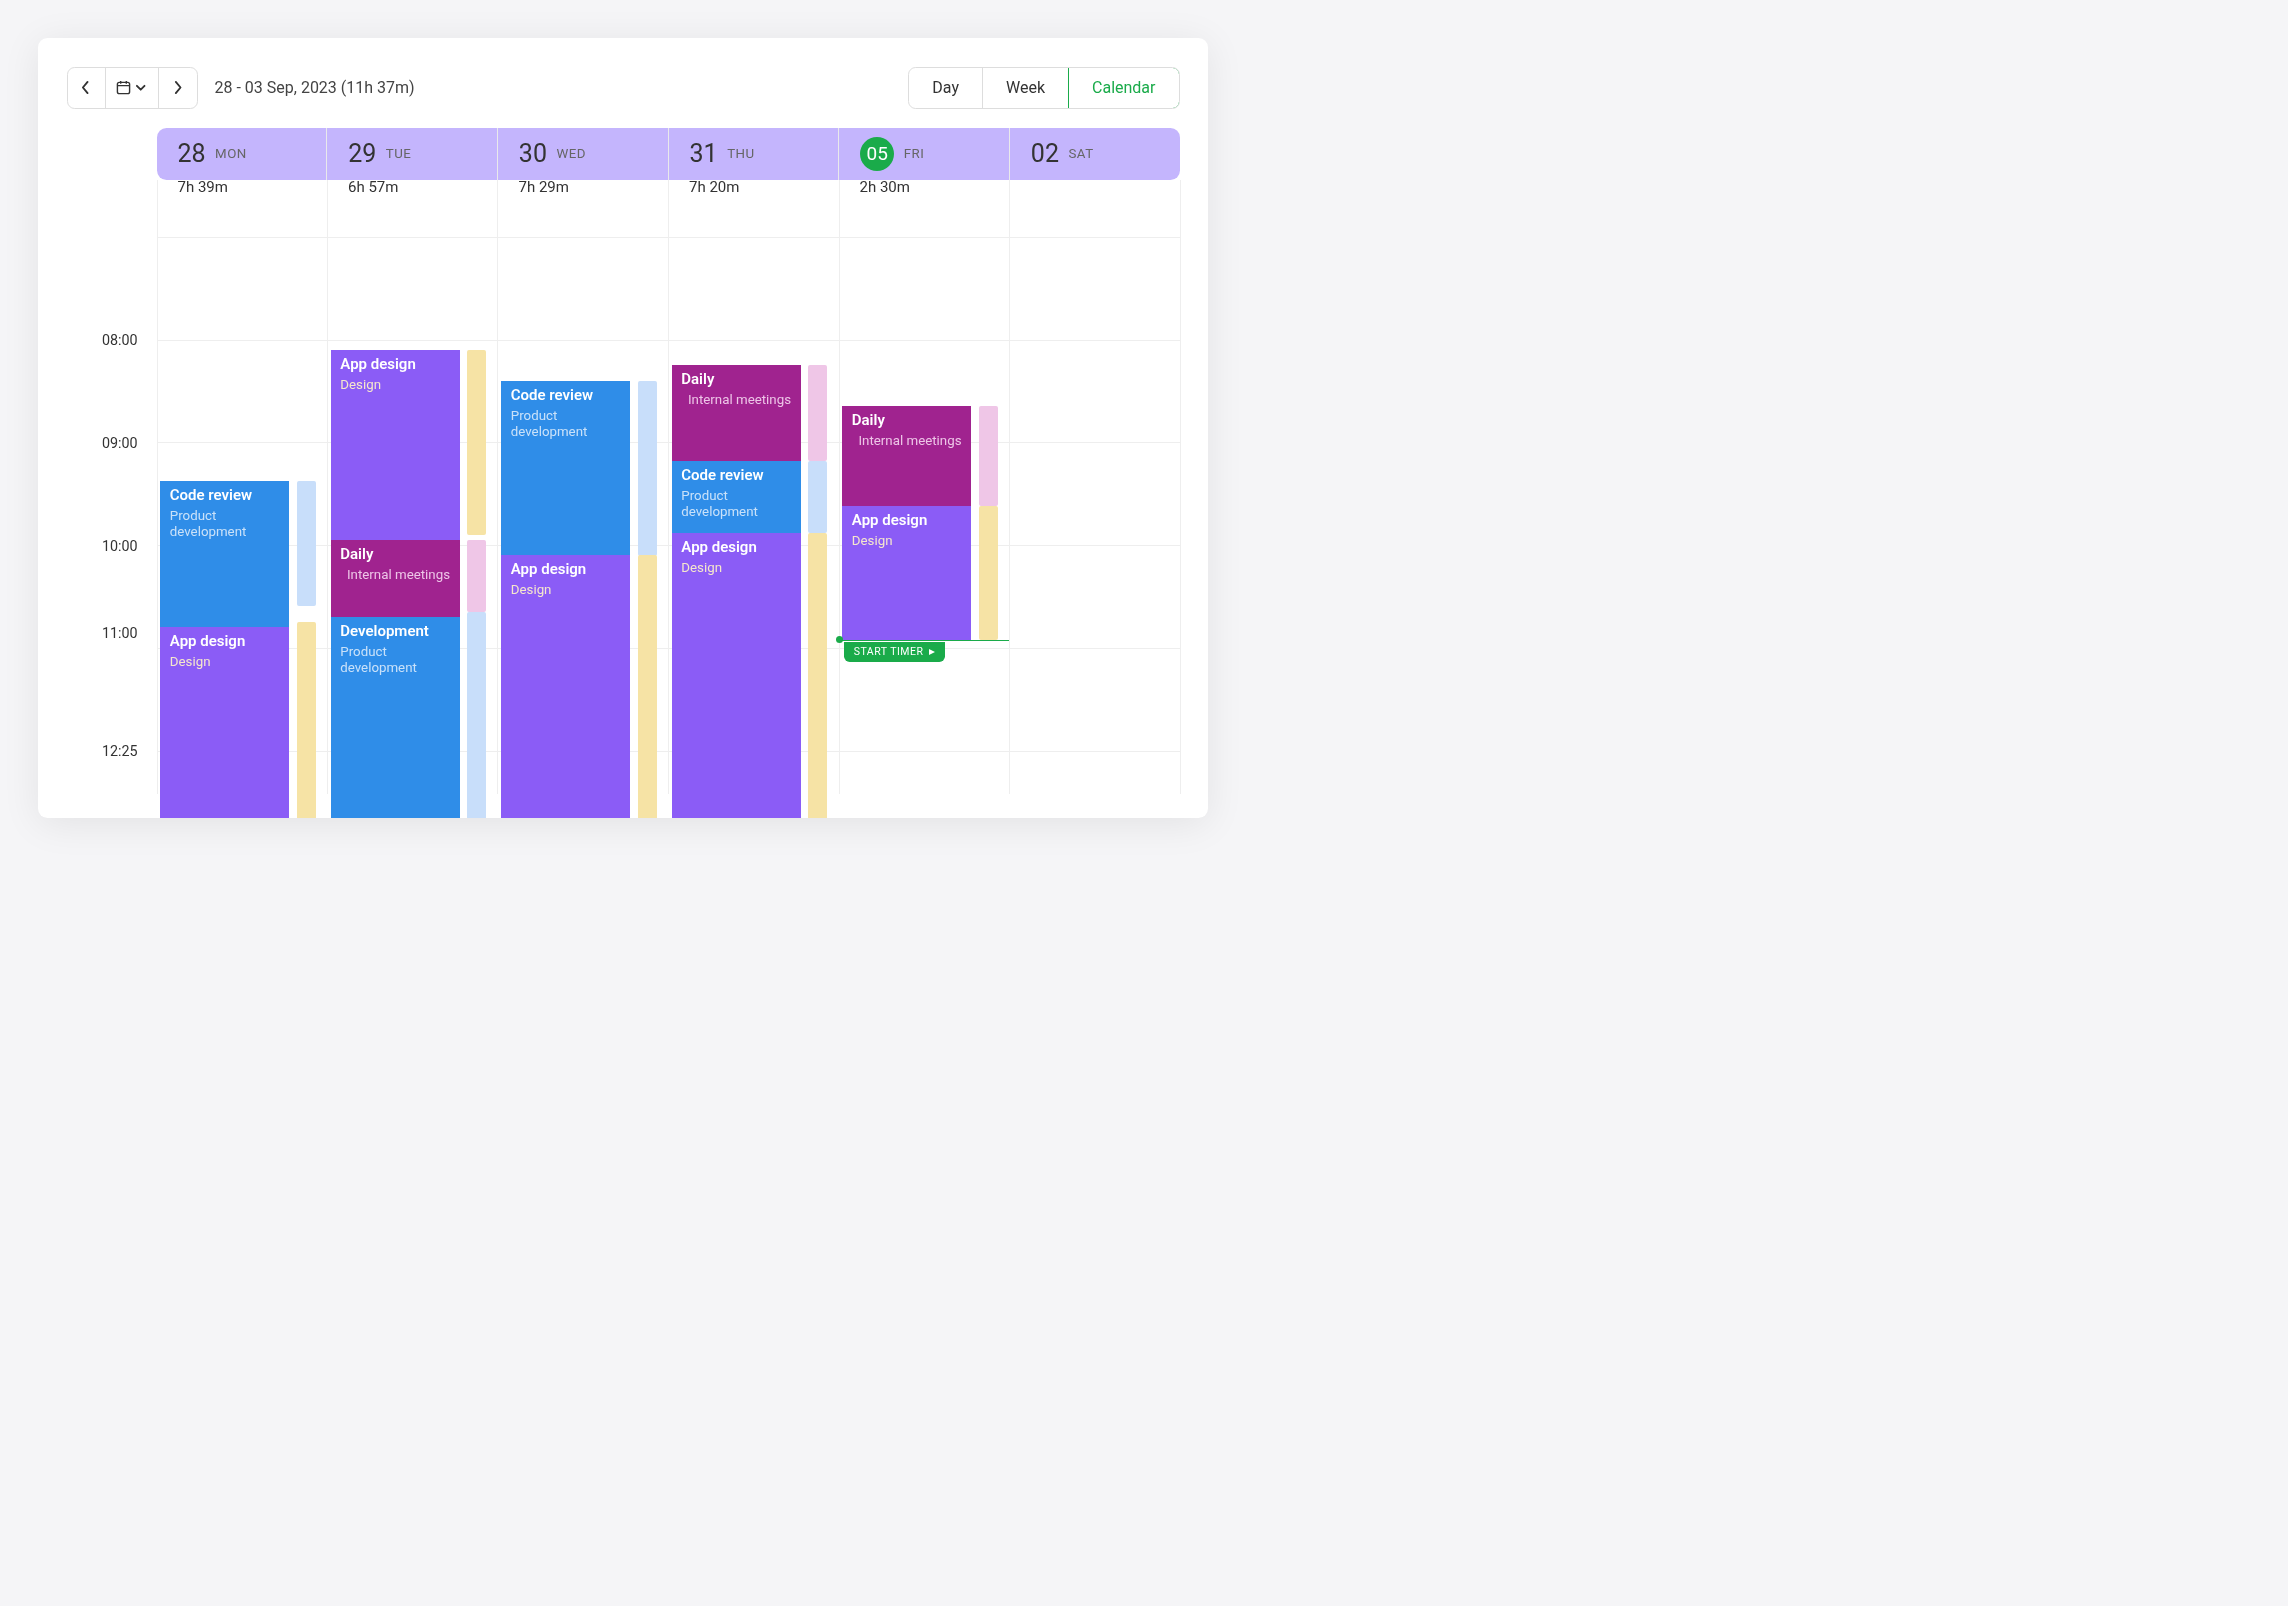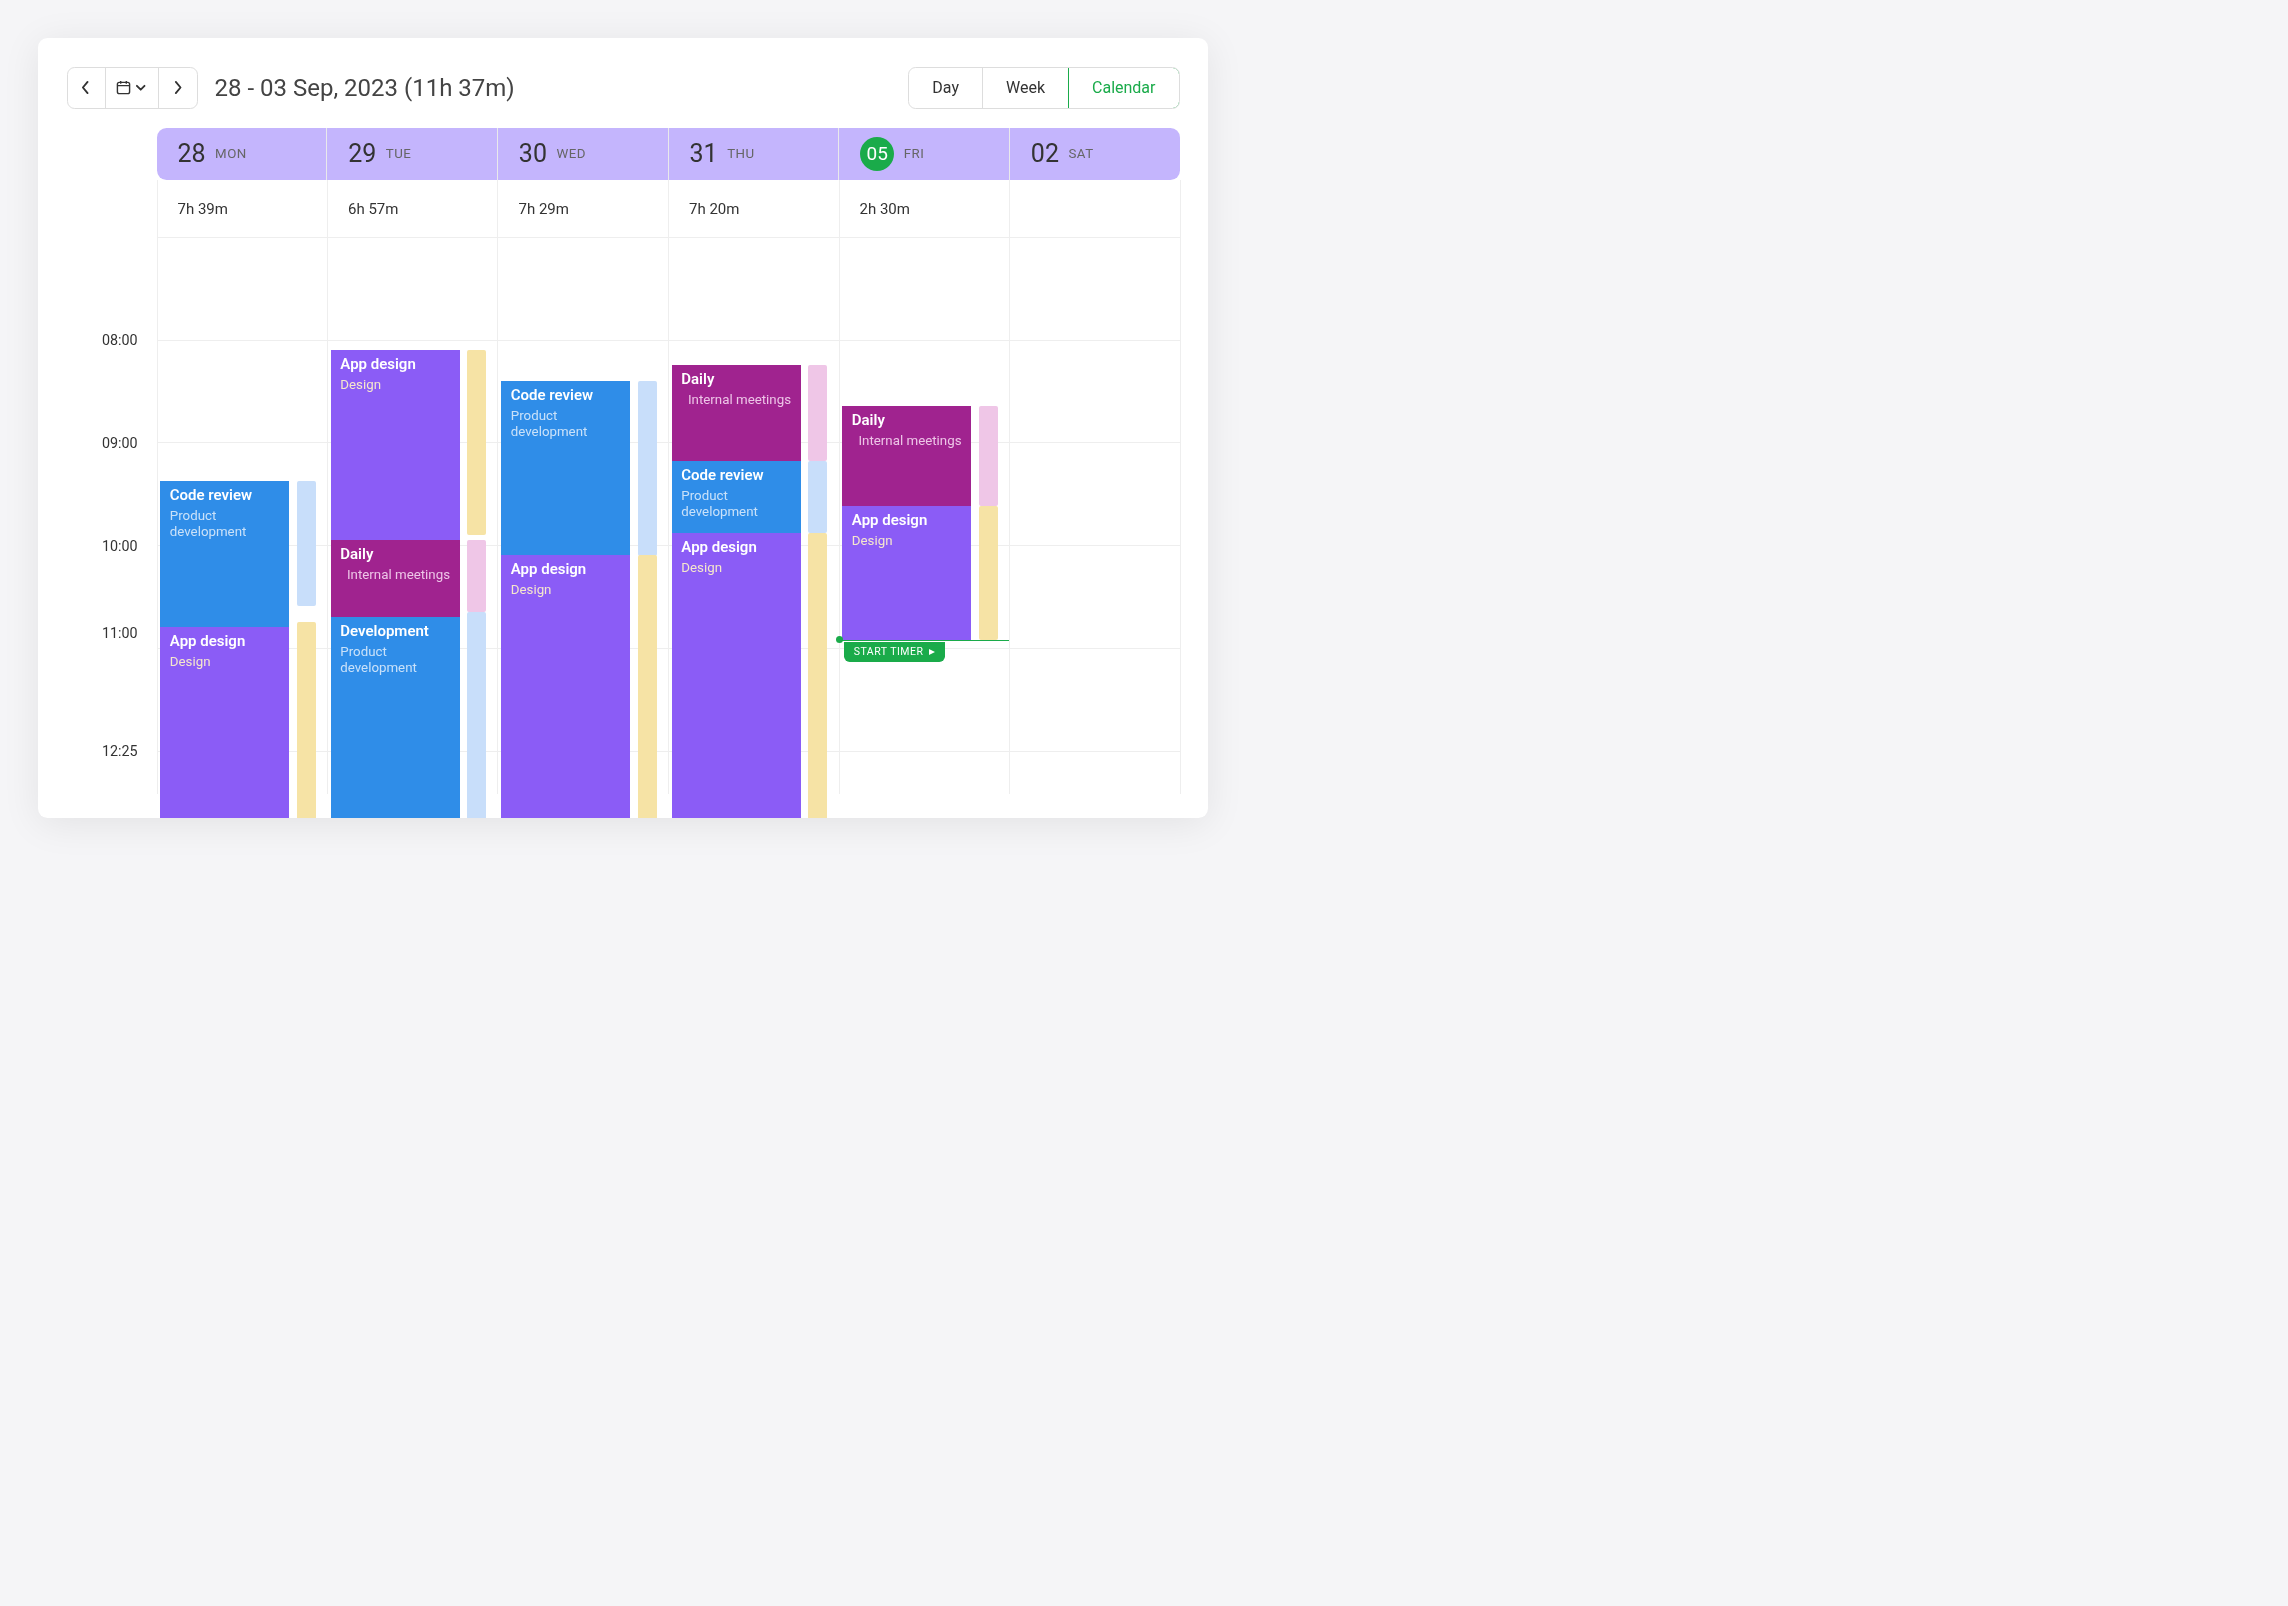--- a/index.html
+++ b/index.html
@@ -7,39 +7,39 @@
   .card {
     background: #fff; border-radius: 9.5px; width: 1170px; height: 780px;
     box-shadow: 0 5.7px 38px rgba(0,0,0,0.08); padding: 28.5px 28.5px 0 28.5px; overflow: hidden; position: relative;
   }
   .topbar { display: flex; align-items: center; justify-content: space-between; margin-bottom: 19px; }
   .left-group { display: flex; align-items: center; gap: 17px; }
   .nav-btns { display: flex; border: 1px solid #ddd; border-radius: 7.6px; overflow: hidden; height: 42px; }
   .nav-btns .btn { width: 38px; display: flex; align-items: center; justify-content: center; border-right: 1px solid #ddd; cursor: pointer; color: #333; font-size: 17px; gap:3.8px;}
   .nav-btns .btn:last-child { border-right: none; }
   .nav-btns .btn.wide { width: 53px; }
-  .range { font-size: 24px; color: #444; }
+  .range { font-size: 16px; color: #444; }
   .view-tabs { display: flex; border: 1px solid #ddd; border-radius: 7.6px; overflow: hidden; height: 42px; }
   .view-tabs .tab { padding: 0 23px; display:flex; align-items:center; justify-content:center; font-size: 16px; color:#333; border-right:1px solid #ddd; cursor:pointer; }
   .view-tabs .tab:last-child { border-right:none; }
   .view-tabs .tab.active { color:#1aab4a; border:1px solid #1aab4a; border-radius: 0 7.6px 7.6px 0; margin:-1px; position:relative; }
 
   .timeline { position: relative; height: 666px; }
   .time-col { position:absolute; left:0; top:0; width:90px; }
   .time-col .tick { position:absolute; left:0; width:90px; font-size:14.3px; color:#333; text-align:right; padding-right:19px; transform: translateY(-50%); }
   .grid-area { position:absolute; left:90px; right:0; top:0; bottom:0; }
 
   .day-header-row { position:absolute; left:0; right:0; top:0; height:52px; background:#c4b5fd; border-radius:9.5px; display:flex;text-align:right; }
   .day-header { flex:1; display:flex; align-items:center; justify-content:flex-start; padding-left:21px; gap:9.5px; border-right:1px solid #e9e9eb; }
   .day-header:last-child { border-right:none; }
   .day-header .num { font-size:25px; color:#333; font-weight:400; }
   .day-header .dow { font-size:13.3px; color:#666; letter-spacing:0.5px; }
   .day-header.today .num-badge { width:34px; height:34px; border-radius:50%; background:#1aab4a; color:#fff; display:flex; align-items:center; justify-content:center; font-size:19px; }
 
-  .totals-row { position:absolute; left:0; right:0; top:62px; height:28.5px; display:flex;align-items:flex-end; }
+  .totals-row { position:absolute; left:0; right:0; top:50px; height:28.5px; display:flex; }
   .totals-row .cell { flex:1; padding-left:21px; font-size:15px; color:#333; }
 
   .events-grid { position:absolute; left:0; right:0; top:109px; bottom:0; }
   .hline { position:absolute; left:0; right:0; height:1px; background:#eee; }
   .vline { position:absolute; top:-57px; bottom:0; width:1px; background:#eee; }
   .now-line { position:absolute; left:0; right:0; height:1.9px; background:#1aab4a; }
   .now-line::before { content:""; position:absolute; left:-2.9px; top:-3.8px; width:7.6px; height:7.6px; border-radius:50%; background:#1aab4a; }
 
   .day-lane { position:absolute; top:0; bottom:0; }
   .day-lane .lane-main { position:absolute; left:3.8px; right:38px; top:0; bottom:0; }

